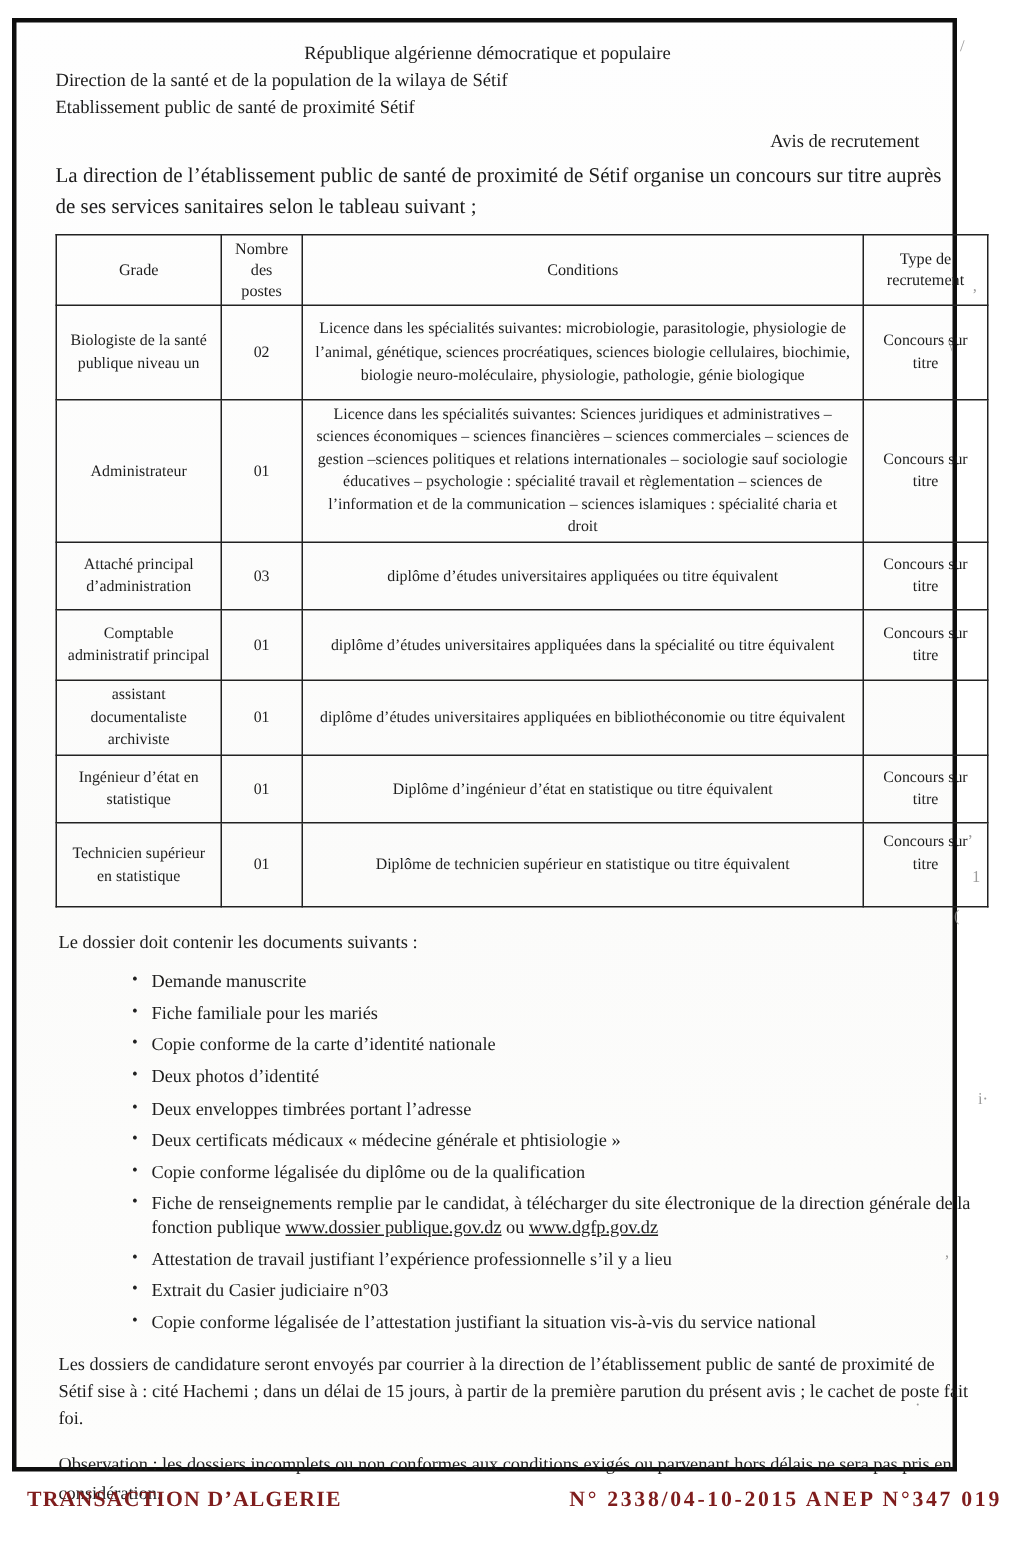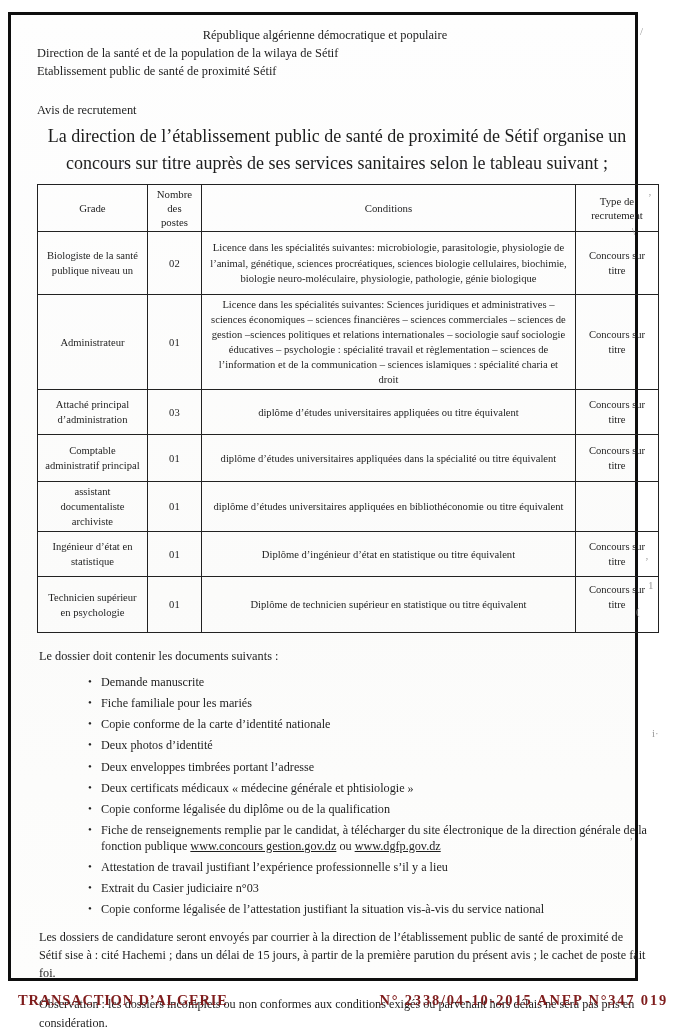--- a/index.html
+++ b/index.html
@@ -10,22 +10,22 @@
     -webkit-font-smoothing:antialiased;
   }
   .frame{
     position:absolute;left:8px;top:12px;width:630px;height:969px;
     border:3px solid #0e0e0e;box-sizing:border-box;
     background:linear-gradient(180deg,#fefefe 0%,#fbfbfa 60%,#fdfdfc 100%);
     padding:12px 22px 0 26px;
   }
   .h-center{text-align:center;font-size:12.4px;line-height:1.45;}
   .h-left{text-align:left;font-size:12.4px;line-height:1.45;}
-  .notice-title{text-align:left;font-size:12.4px;margin-top:21px;line-height:1.45;}
-  .intro{font-size:18px;line-height:1.5;margin-top:3px;width:600px;text-align:center;}
+  .notice-title{text-align:right;font-size:12.4px;margin-top:5px;line-height:1.45;}
+  .intro{font-size:14px;line-height:1.5;margin-top:3px;width:600px;}
 
   table{border-collapse:collapse;width:622px;margin:7px 0 0 0;font-size:10.6px;color:#1e1e1e;}
   th,td{border:1.5px solid #222;padding:2px 5px;text-align:center;vertical-align:middle;}
   th{font-weight:normal;font-size:10.8px;height:34px;line-height:1.3;}
   td{line-height:1.42;}
   td.conditions-cell{padding:2px 8px;}
   tbody tr:nth-child(1) td{height:58px;}
   tbody tr:nth-child(2) td{height:86px;}
   tbody tr:nth-child(3) td{height:40px;}
   tbody tr:nth-child(4) td{height:42px;}
@@ -118,40 +118,40 @@
         <td class="conditions-cell">diplôme d’études universitaires appliquées en bibliothéconomie ou titre équivalent</td>
         <td class="type-cell"></td>
       </tr>
       <tr>
         <td class="grade-cell">Ingénieur d’état en statistique</td>
         <td class="postes-cell">01</td>
         <td class="conditions-cell">Diplôme d’ingénieur d’état en statistique ou titre équivalent</td>
         <td class="type-cell">Concours sur titre</td>
       </tr>
       <tr>
-        <td class="grade-cell">Technicien supérieur en psychologie</td>
+        <td class="grade-cell">Technicien supérieur en statistique</td>
         <td class="postes-cell">01</td>
         <td class="conditions-cell">Diplôme de technicien supérieur en statistique ou titre équivalent</td>
         <td class="type-cell">Concours sur titre</td>
       </tr>
     </tbody>
   </table>
 
   <div class="doc-intro">Le dossier doit contenir les documents suivants :</div>
 
   <ul class="doc-list">
     <li><span>Demande manuscrite</span></li>
     <li><span>Fiche familiale pour les mariés</span></li>
     <li><span>Copie conforme de la carte d’identité nationale</span></li>
     <li><span>Deux photos d’identité</span></li>
     <li><span>Deux enveloppes timbrées portant l’adresse</span></li>
     <li><span>Deux certificats médicaux « médecine générale et phtisiologie »</span></li>
     <li><span>Copie conforme légalisée du diplôme ou de la qualification</span></li>
     <li>
-      <span>Fiche de renseignements remplie par le candidat, à télécharger du site électronique de la direction générale de la fonction publique </span><span class="u">www.concours gestion.gov.dz</span><span> ou </span><span class="u">www.dgfp.gov.dz</span>
+      <span>Fiche de renseignements remplie par le candidat, à télécharger du site électronique de la direction générale de la fonction publique </span><span class="u">www.dossier publique.gov.dz</span><span> ou </span><span class="u">www.dgfp.gov.dz</span>
     </li>
     <li><span>Attestation de travail justifiant l’expérience professionnelle s’il y a lieu</span></li>
     <li><span>Extrait du Casier judiciaire n°03</span></li>
     <li><span>Copie conforme légalisée de l’attestation justifiant la situation vis-à-vis du service national</span></li>
   </ul>
 
   <div class="closing mail">Les dossiers de candidature seront envoyés par courrier à la direction de l’établissement public de santé de proximité de Sétif sise à : cité Hachemi ; dans un délai de 15 jours, à partir de la première parution du présent avis ; le cachet de poste fait foi.</div>
   <div class="closing obs">Observation : les dossiers incomplets ou non conformes aux conditions exigés ou parvenant hors délais  ne sera pas pris en considération.</div>
 
 </div>

